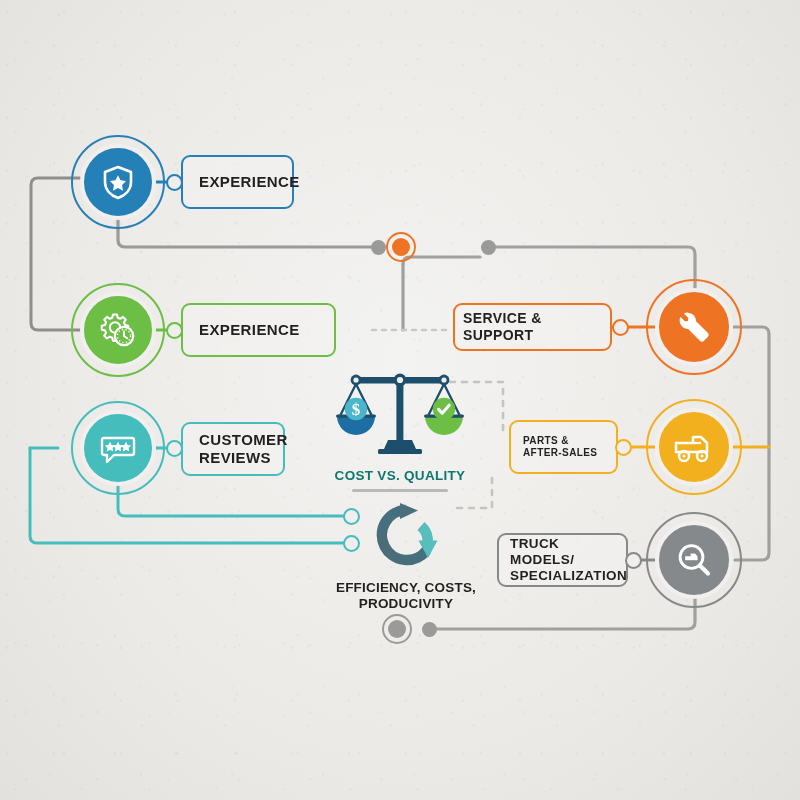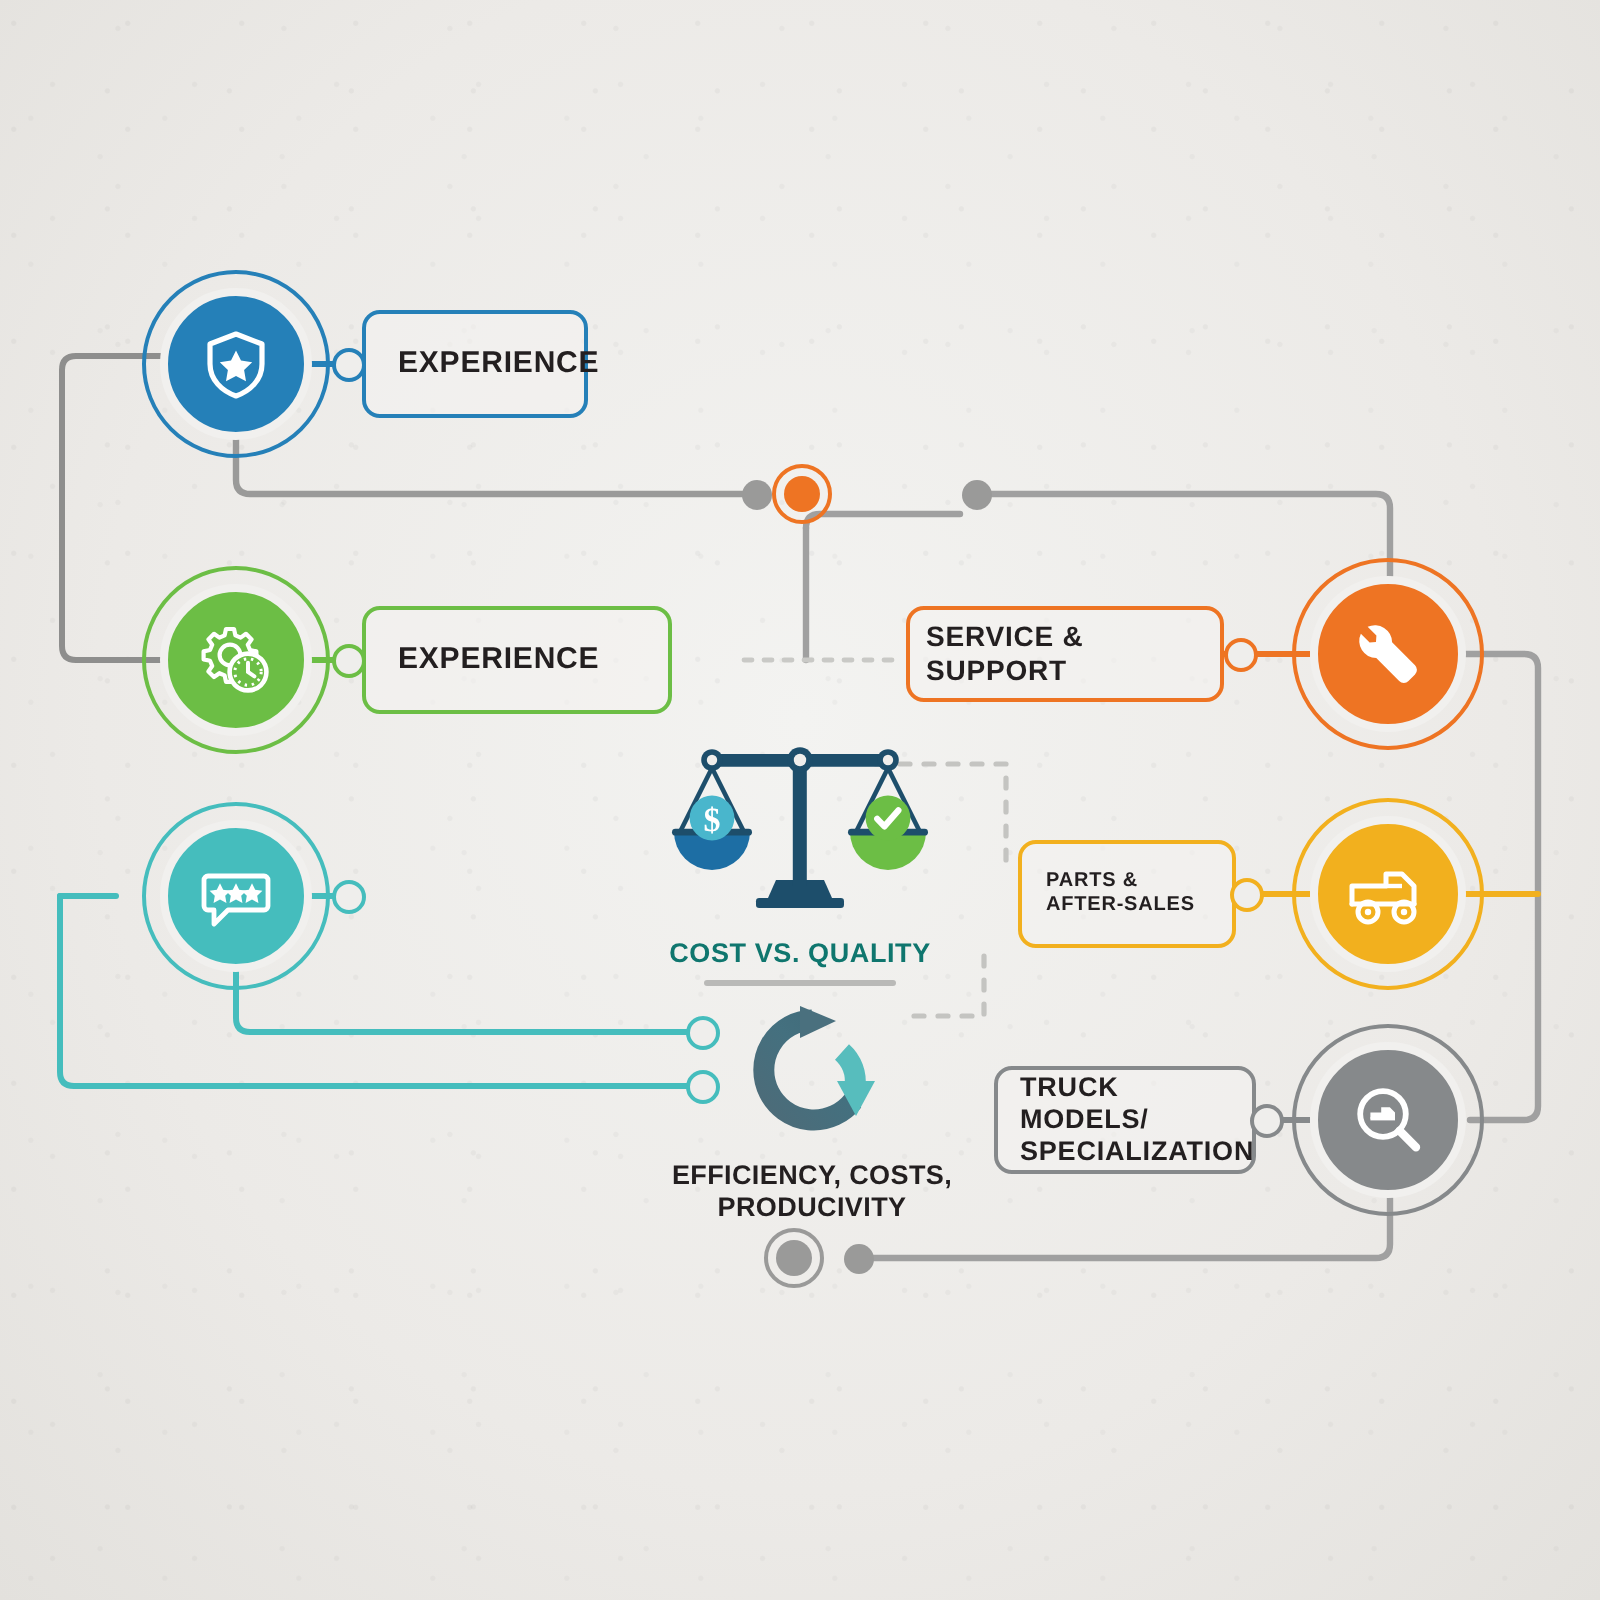--- a/index.html
+++ b/index.html
@@ -162,20 +162,26 @@
 
     <div class="node" style="left:80px;top:410px;width:76px;height:76px;color:#45bdbd;">
       <span class="ring"></span>
       <span class="disc"></span>
       <svg width="42" height="42" viewBox="0 0 42 42">
         <path d="M7 11 h28 a2 2 0 0 1 2 2 v13 a2 2 0 0 1 -2 2 H17 l-7 7 v-7 H7 a2 2 0 0 1 -2-2 V13 a2 2 0 0 1 2-2 Z" fill="none" stroke="#fff" stroke-width="2.4" stroke-linejoin="round"></path>
         <path d="M13 14.6 l1.6 3.3 3.6 .5 -2.6 2.5 .62 3.6 -3.22-1.7 -3.22 1.7 .62-3.6 -2.6-2.5 3.6-.5 Z" fill="#fff"></path>
         <path d="M21 14.6 l1.6 3.3 3.6 .5 -2.6 2.5 .62 3.6 -3.22-1.7 -3.22 1.7 .62-3.6 -2.6-2.5 3.6-.5 Z" fill="#fff"></path>
         <path d="M29 14.6 l1.6 3.3 3.6 .5 -2.6 2.5 .62 3.6 -3.22-1.7 -3.22 1.7 .62-3.6 -2.6-2.5 3.6-.5 Z" fill="#fff"></path>
       </svg>
+    </div>
+    <div class="label two" style="left:181px;top:422px;width:104px;height:54px;border-color:#45bdbd;">
+      <span>
+        <span>CUSTOMER</span><br>
+        <span>REVIEWS</span>
+      </span>
     </div>
     <span class="knob" style="left:166px;top:440px;color:#45bdbd;"></span>
 
     <span class="dot" style="left:371px;top:240px;"></span>
     <span class="bigdot" style="left:386px;top:232px;color:#ee7423;">
         <i></i>
       </span>
 
     <span class="dot" style="left:481px;top:240px;"></span>
 

